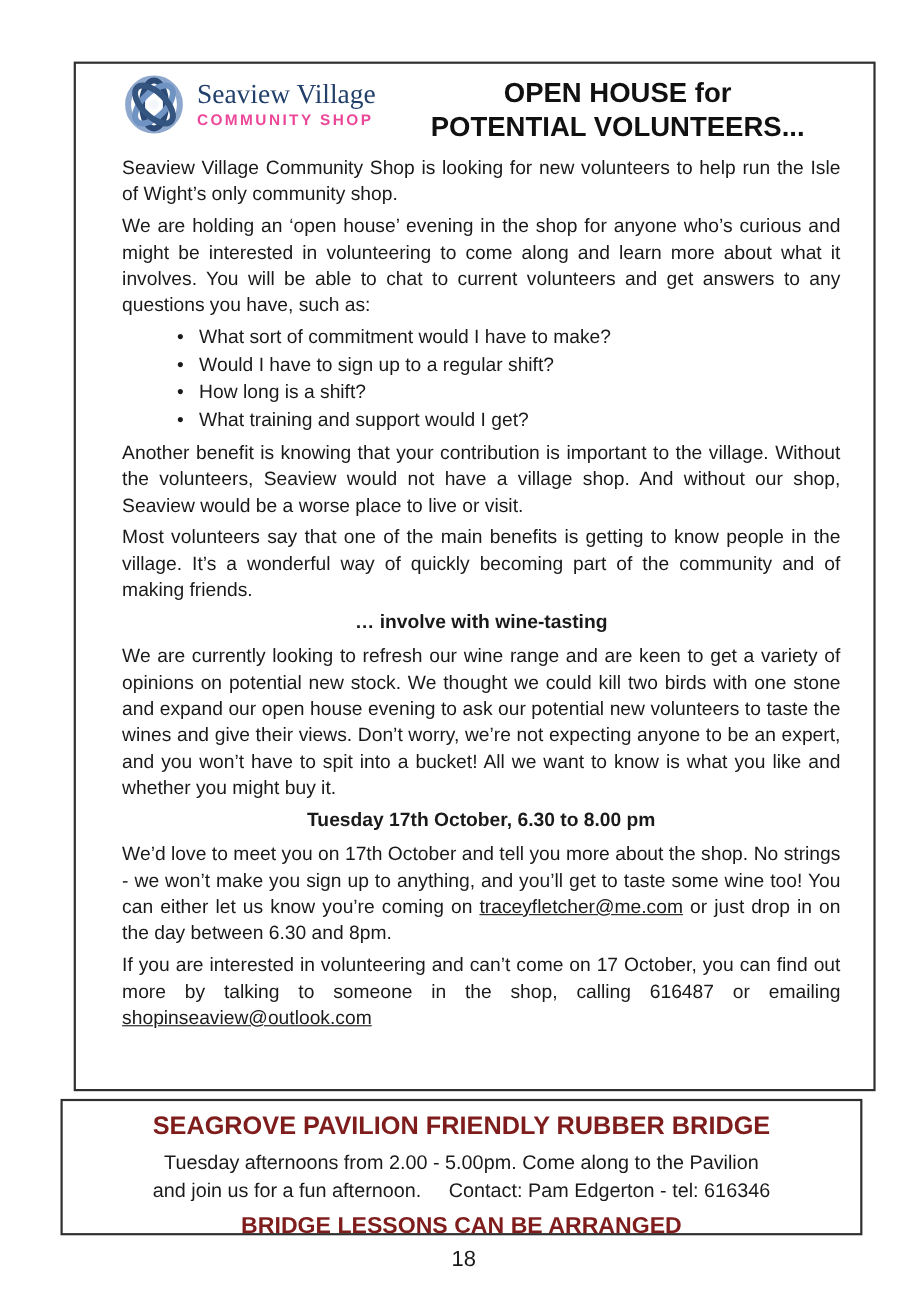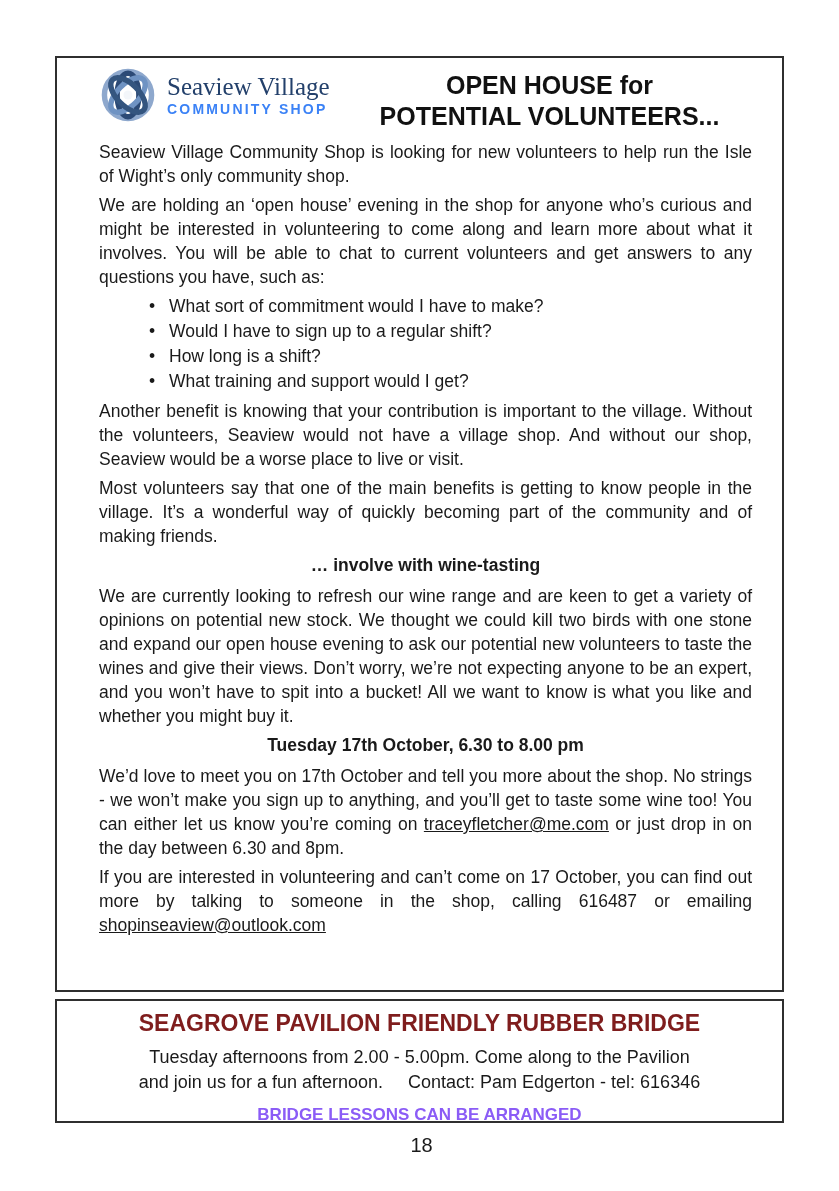--- a/index.html
+++ b/index.html
@@ -13,37 +13,37 @@
 
   .box {
     border: 2px solid #2f2f2f;
     background: #ffffff;
     box-sizing: border-box;
     position: absolute;
   }
 
   
   .main-box {
-    left: 55px; top: 56px;
+    left: 67px; top: 56px;
     width: 729px; height: 936px;
     padding: 6px 30px 8px 42px;
     overflow: hidden;
   }
 
   .article-header { display: flex; align-items: flex-start; margin: 2px 0 8px 0; }
   .logo { display: flex; align-items: center; gap: 10px; width: 248px; flex: none; }
   .logo-mark { flex: none; width: 58px; height: 58px; display: inline-block; }
   .logo-text { display: flex; flex-direction: column; }
   .logo-line1 {
     font-family: "Liberation Serif", serif;
     font-size: 25px; line-height: 27px; color: #23406b; white-space: nowrap;
   }
   .logo-line2 {
     font-size: 14px; font-weight: bold; letter-spacing: 2.2px;
-    color: #3b82f6; line-height: 18px; white-space: nowrap;
+    color: #ec4899; line-height: 18px; white-space: nowrap;
   }
 
   .title { flex: 1; text-align: center; margin: 4px 0 0 0; font-size: 25px; font-weight: bold; line-height: 31px; color: #111; }
   .title-line { display: block; white-space: nowrap; }
 
   p.body-par {
     margin: 0 0 5px 0;
     font-size: 17.5px; line-height: 24px;
     text-align: justify;
   }
@@ -71,21 +71,21 @@
   
   .bridge-box {
     left: 55px; top: 999px;
     width: 729px; height: 124px;
     padding: 6px 18px;
     text-align: center;
     overflow: hidden;
   }
   .bridge-title { font-size: 23px; font-weight: bold; line-height: 29px; margin: 2px 0 7px 0; color: #7f1d1d; }
   .bridge-line { font-size: 18px; line-height: 25px; }
-  .bridge-footer { font-size: 17px; font-weight: bold; line-height: 25px; margin-top: 7px; color: #8b5cf6; }
+  .bridge-footer { font-size: 21px; font-weight: bold; line-height: 25px; margin-top: 7px; color: #7f1d1d; }
 
   .page-number {
     position: absolute; left: 4px; right: 0; top: 1134px;
     text-align: center; font-size: 20px; color: #1a1a1a;
   }
 </style>
 </head>
 <body>
 
 <div class="page">

